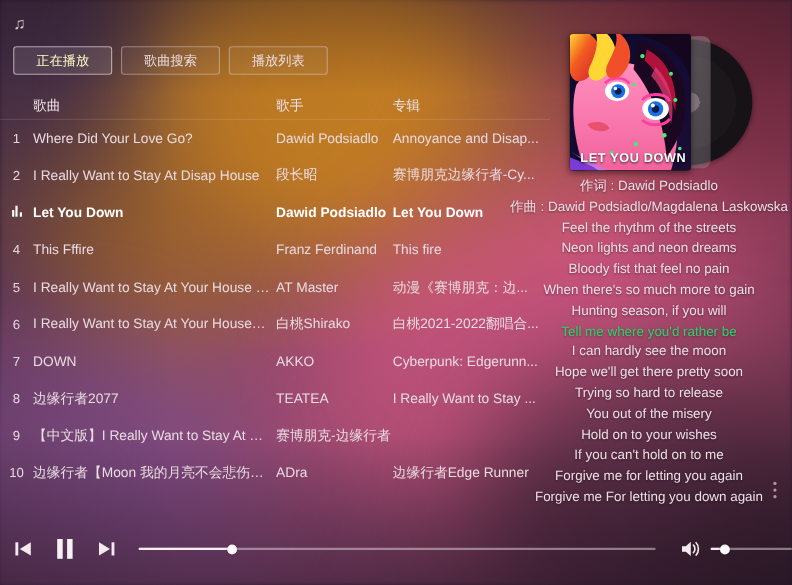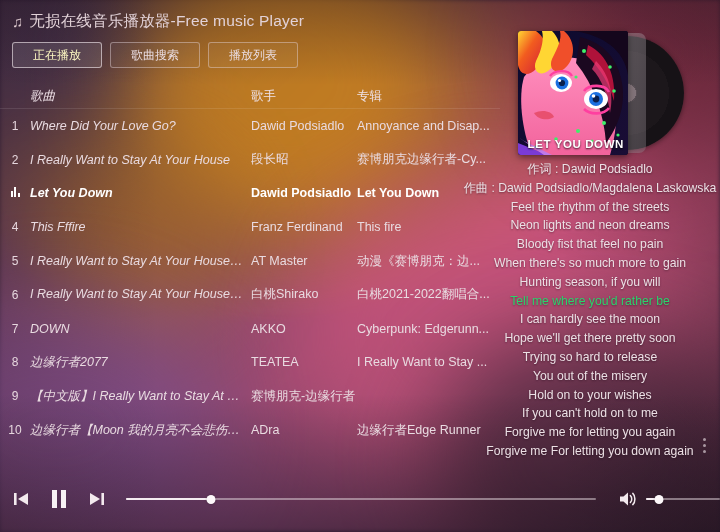--- a/index.html
+++ b/index.html
@@ -117,21 +117,21 @@
   }
   .pl-head {
     display: flex;
     align-items: center;
     height: 24px;
     color: #efe2e8;
     font-size: 12.5px;
     border-bottom: 1px solid rgba(255,255,255,0.10);
   }
   .col-idx   { width: 30px; text-align: center; flex: none; }
-  .col-song  { width: 215px; flex: none; padding-right: 6px; font-style: italic; }
+  .col-song  { width: 215px; flex: none; padding-right: 6px; }
   .col-artist{ width: 100px; flex: none; padding-right: 6px; }
   .col-album { width: 148px; flex: none; }
   .cell-ellip {
     overflow: hidden;
     text-overflow: ellipsis;
     white-space: nowrap;
     display: block;
   }
   .pl-row {
     display: flex;
@@ -328,21 +328,20 @@
     <div class="bg-blob blob-violet"></div>
     <div class="bg-blob blob-rose"></div>
     <div class="bg-blob blob-dark"></div>
     <div class="bg-blob blob-dark2"></div>
   </div>
   <div class="bg-layer bg-vignette"></div>
 
   <div class="header">
     <div class="title-row">
       <span class="note-icon">♫</span>
-      <span class="app-title">无损在线音乐播放器-Free music Player</span>
     </div>
     <div class="tabs">
       <div class="tab active">正在播放</div>
       <div class="tab">歌曲搜索</div>
       <div class="tab">播放列表</div>
     </div>
   </div>
 
   <div class="playlist">
     <div class="pl-head">
@@ -361,21 +360,21 @@
           <span class="cell-ellip">Dawid Podsiadlo</span>
         </div>
       <div class="col-album">
           <span class="cell-ellip">Annoyance and Disap...</span>
         </div>
     </div>
 
     <div class="pl-row">
       <div class="col-idx">2</div>
       <div class="col-song">
-          <span class="cell-ellip">I Really Want to Stay At Your House</span>
+          <span class="cell-ellip">I Really Want to Stay At Disap House</span>
         </div>
       <div class="col-artist">
           <span class="cell-ellip">段长昭</span>
         </div>
       <div class="col-album">
           <span class="cell-ellip">赛博朋克边缘行者-Cy...</span>
         </div>
     </div>
 
     <div class="pl-row playing">

